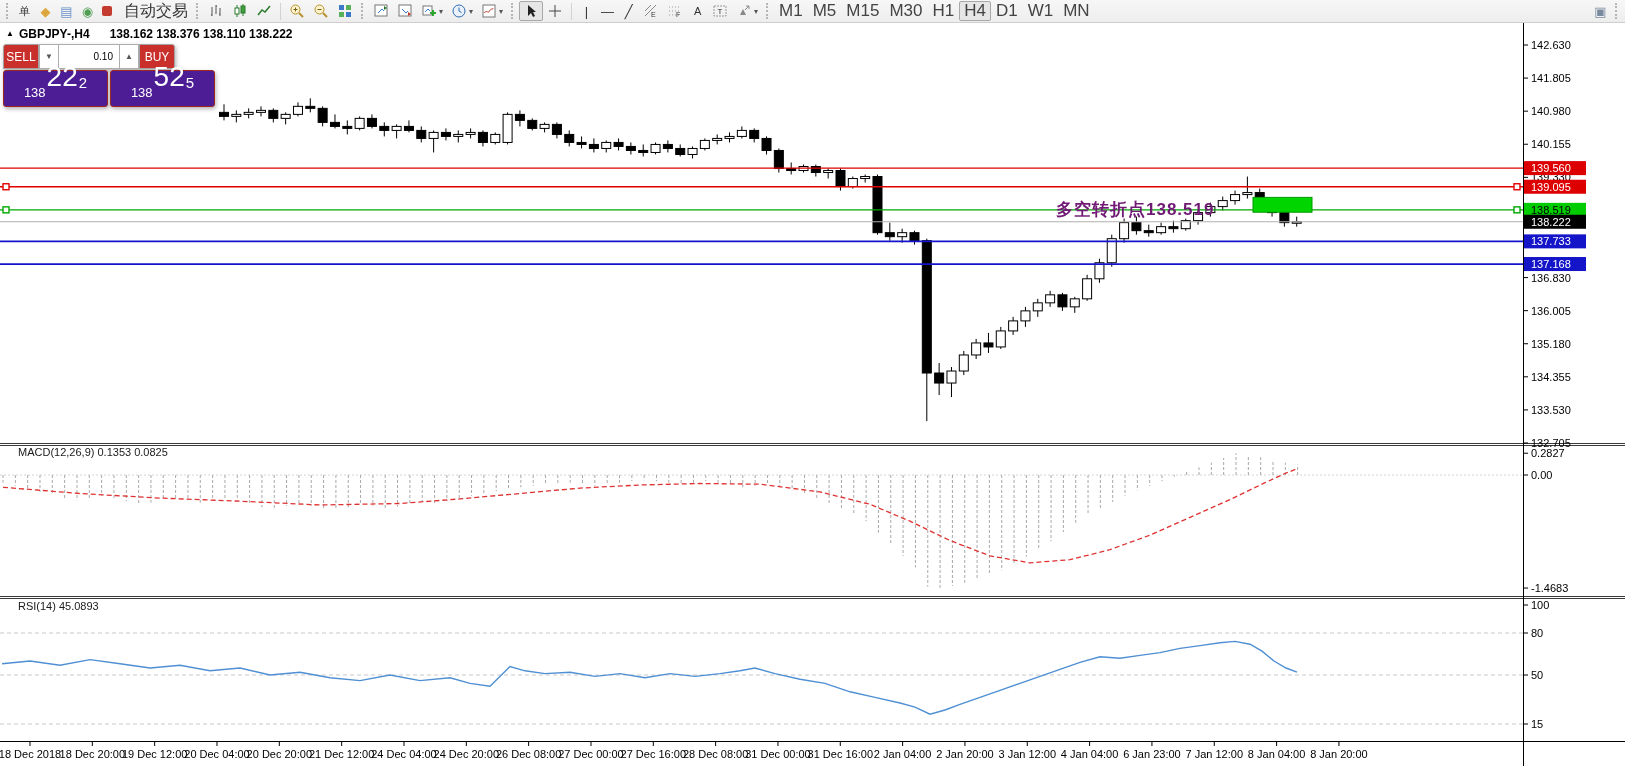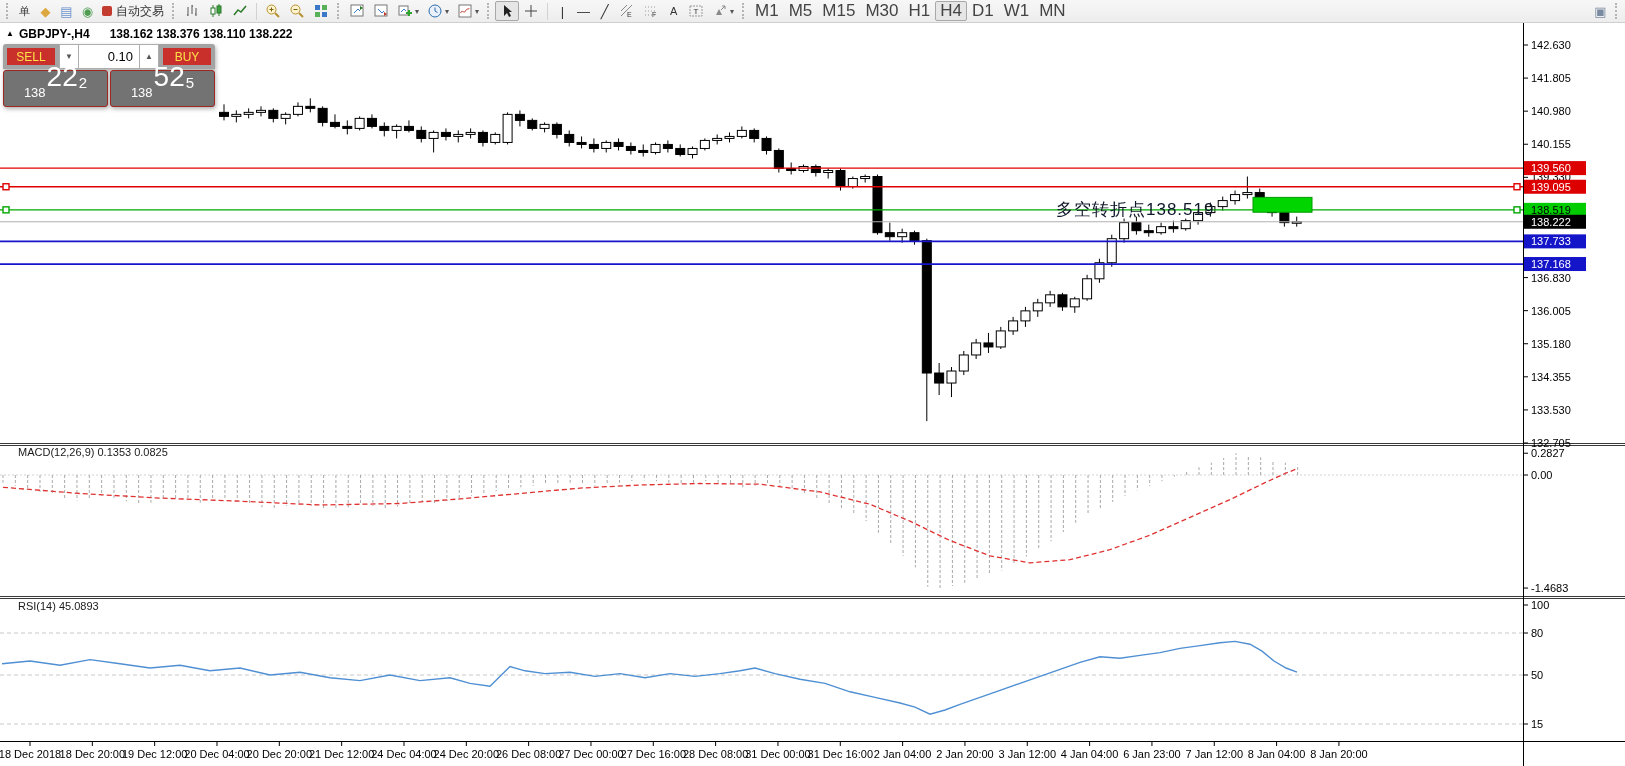--- a/index.html
+++ b/index.html
@@ -10,54 +10,54 @@
   .toolbar{position:absolute;top:0;left:0;width:1625px;height:23px;background:linear-gradient(#f7f7f7,#ededed);
     border-bottom:1px solid #cfcfcf;display:flex;align-items:center;padding:0 2px;z-index:6;font-size:11px;color:#333}
   .tb-grip{width:4px;height:16px;margin:0 4px;border-left:2px dotted #b5b5b5}
   .tb-sep{width:1px;height:17px;background:#d2d2d2;margin:0 4px}
   .tb-item{height:20px;min-width:21px;display:flex;align-items:center;justify-content:center;
     padding:0 3px;border:1px solid transparent;border-radius:2px;cursor:default}
   .tb-item.active{background:#e6e6e6;border-color:#a8a8a8}
   .tb-item svg{display:block}
   .tb-glyph{font-size:13px;line-height:1}
   .tb-dd{font-size:8px;color:#555;margin-left:2px}
-  .tb-label{margin-left:4px;font-size:12px}
+  .tb-label{margin-left:12px;font-size:16px}
   .tb-spacer{flex:1}
   .tf-btn{font-size:17px;color:#444;padding:4px 4px}
 
   
   .title-row{position:absolute;left:6px;top:27px;z-index:4;font-size:12px;font-weight:700;color:#000;white-space:nowrap}
   .title-row .arrow{font-size:8px;vertical-align:2px;margin-right:5px}
   .title-row .ohlc{margin-left:20px;font-weight:700}
 
   
   .trade-panel{position:absolute;left:3px;top:44px;width:212px;z-index:5;
     filter:drop-shadow(1px 2px 2px rgba(0,0,0,.3))}
   .tp-row1{display:flex;height:25px}
-  .tp-btn{width:56px;background:#c9302c;border:4px solid #a3a3a3;color:#fde047;font-size:12px;
+  .tp-btn{width:36px;background:#c9302c;border:1px solid #a3a3a3;color:#ffffff;font-size:12px;
     display:flex;align-items:center;justify-content:center}
   .tp-btn.sell{border-radius:3px 0 0 0}
   .tp-btn.buy{border-radius:0 3px 0 0}
   .tp-spin{width:20px;background:#fff;border:1px solid #adadad;color:#555;font-size:8px;
     display:flex;align-items:center;justify-content:center}
   .tp-lot{width:60px;border:1px solid #adadad;border-left:0;border-right:0;text-align:right;
-    padding-right:6px;font-size:13px;font-family:inherit;color:#000;background:#fff}
+    padding-right:6px;font-size:10px;font-family:inherit;color:#000;background:#fff}
   .tp-row2{display:flex;height:37px;margin-top:1px;gap:2px}
-  .price-box{flex:1;background:#737373;border:1px solid #9e2722;border-radius:3px;color:#fff;
+  .price-box{flex:1;background:#4c1d95;border:1px solid #9e2722;border-radius:3px;color:#fff;
     display:flex;align-items:flex-end;justify-content:center;padding-bottom:2px}
   .pb-prefix{font-size:13px;padding-bottom:4px}
   .pb-big{font-size:28px;line-height:28px;margin:13px 1px}
   .pb-sup{font-size:15px;align-self:flex-start;margin-top:3px}
 
   
   .pane-label{position:absolute;left:18px;z-index:3;font-size:11px;color:#1a1a1a;white-space:nowrap}
   .macd-label{top:446px}
   .rsi-label{top:600px}
-  .annotation{position:absolute;left:1056px;top:198px;z-index:3;font-size:17px;font-weight:400;
-    color:#0f172a;letter-spacing:1px;white-space:nowrap}
+  .annotation{position:absolute;left:1056px;top:198px;z-index:3;font-size:17px;font-weight:700;
+    color:#701a75;letter-spacing:1px;white-space:nowrap}
 
   
   #chart-svg{position:absolute;left:0;top:0;z-index:1}
   #chart-svg text{font-family:"Liberation Sans","DejaVu Sans",sans-serif}
 </style>
 </head>
 <body>
 
 <svg id="chart-svg" width="1625" height="766">
     <g>

